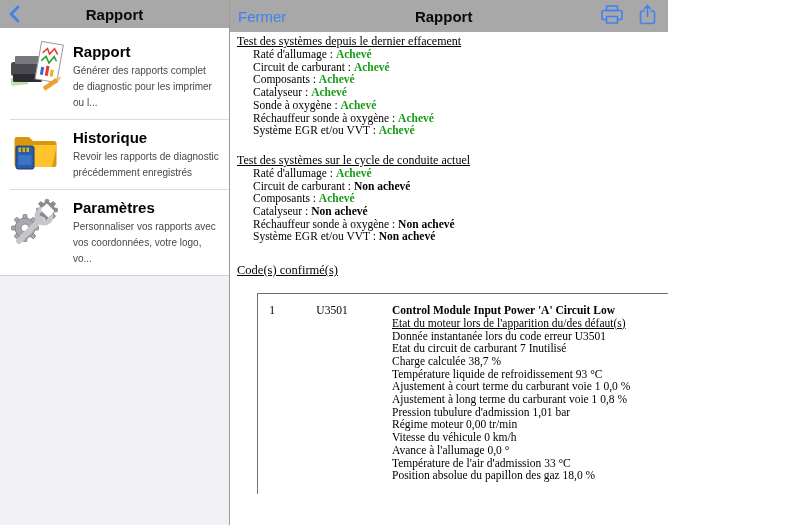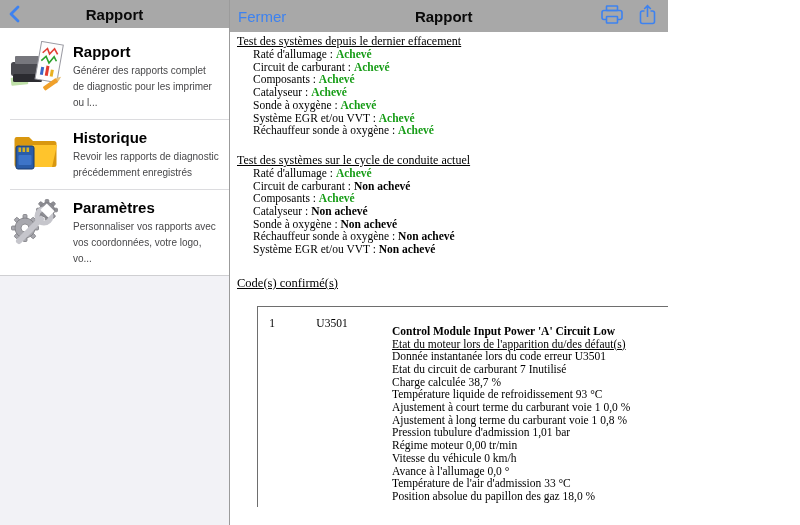--- a/index.html
+++ b/index.html
@@ -32,21 +32,21 @@
   
   .report{flex:1;overflow:hidden;font-family:"Liberation Serif",serif;font-size:11.5px;line-height:12.7px;padding:3px 8px 0 7px;background:#fff;}
   .sec-h{font-size:12px;font-weight:normal;text-decoration:underline;line-height:13px;}
   .sec-block.second{margin-top:17px;}
   .row{padding-left:16px;}
   .st{font-weight:bold;}
   .codes-h{margin-top:21px;font-size:12.5px;}
   .codes-table{margin:16px 0 0 20px;width:514px;height:201px;border:1px solid #6e6e6e;border-bottom:none;overflow:hidden;display:flex;align-items:flex-start;padding-top:10px;}
   .c-idx{flex:0 0 28px;text-align:center;}
   .c-code{flex:0 0 92px;text-align:center;}
-  .c-desc{flex:1;padding-left:14px;padding-right:6px;margin-top:8px;}
+  .c-desc{flex:1;padding-left:14px;padding-right:6px;}
   .c-desc .t{font-weight:bold;}
   .c-desc .u{text-decoration:underline;}
 </style>
 </head>
 <body>
 
 <div id="app">
 
   <aside class="sidebar">
     <div class="s-header">
@@ -179,31 +179,30 @@
 
     <div class="report">
 
       <div class="sec-block">
         <div class="sec-h">Test des systèmes depuis le dernier effacement</div>
         <div class="row"><span>Raté d'allumage</span><span> : </span><span class="st" style="color: rgb(22, 156, 22);">Achevé</span></div>
         <div class="row"><span>Circuit de carburant</span><span> : </span><span class="st" style="color: rgb(22, 156, 22);">Achevé</span></div>
         <div class="row"><span>Composants</span><span> : </span><span class="st" style="color: rgb(22, 156, 22);">Achevé</span></div>
         <div class="row"><span>Catalyseur</span><span> : </span><span class="st" style="color: rgb(22, 156, 22);">Achevé</span></div>
         <div class="row"><span>Sonde à oxygène</span><span> : </span><span class="st" style="color: rgb(22, 156, 22);">Achevé</span></div>
+        <div class="row"><span>Réchauffeur sonde à oxygène</span><span> : </span><span class="st" style="color: rgb(22, 156, 22);">Achevé</span></div>
         <div class="row"><span>Système EGR et/ou VVT</span><span> : </span><span class="st" style="color: rgb(22, 156, 22);">Achevé</span></div>
-        <div class="row"><span>Réchauffeur sonde à oxygène</span><span> : </span><span class="st" style="color: rgb(22, 156, 22);">Achevé</span></div>
       </div>
 
       <div class="sec-block second">
         <div class="sec-h">Test des systèmes sur le cycle de conduite actuel</div>
         <div class="row"><span>Raté d'allumage</span><span> : </span><span class="st" style="color: rgb(22, 156, 22);">Achevé</span></div>
         <div class="row"><span>Circuit de carburant</span><span> : </span><span class="st" style="color: rgb(0, 0, 0);">Non achevé</span></div>
         <div class="row"><span>Composants</span><span> : </span><span class="st" style="color: rgb(22, 156, 22);">Achevé</span></div>
         <div class="row"><span>Catalyseur</span><span> : </span><span class="st" style="color: rgb(0, 0, 0);">Non achevé</span></div>
-        <div class="row"><span>Sonde à oxygène</span><span> : </span><span class="st" style="color: rgb(0, 0, 0);">Non achevé</span></div>
         <div class="row"><span>Réchauffeur sonde à oxygène</span><span> : </span><span class="st" style="color: rgb(0, 0, 0);">Non achevé</span></div>
         <div class="row"><span>Système EGR et/ou VVT</span><span> : </span><span class="st" style="color: rgb(0, 0, 0);">Non achevé</span></div>
       </div>
 
       <div class="sec-h codes-h">Code(s) confirmé(s)</div>
 
       <div class="codes-table">
         <div class="c-idx">1</div>
         <div class="c-code">U3501</div>
         <div class="c-desc">

